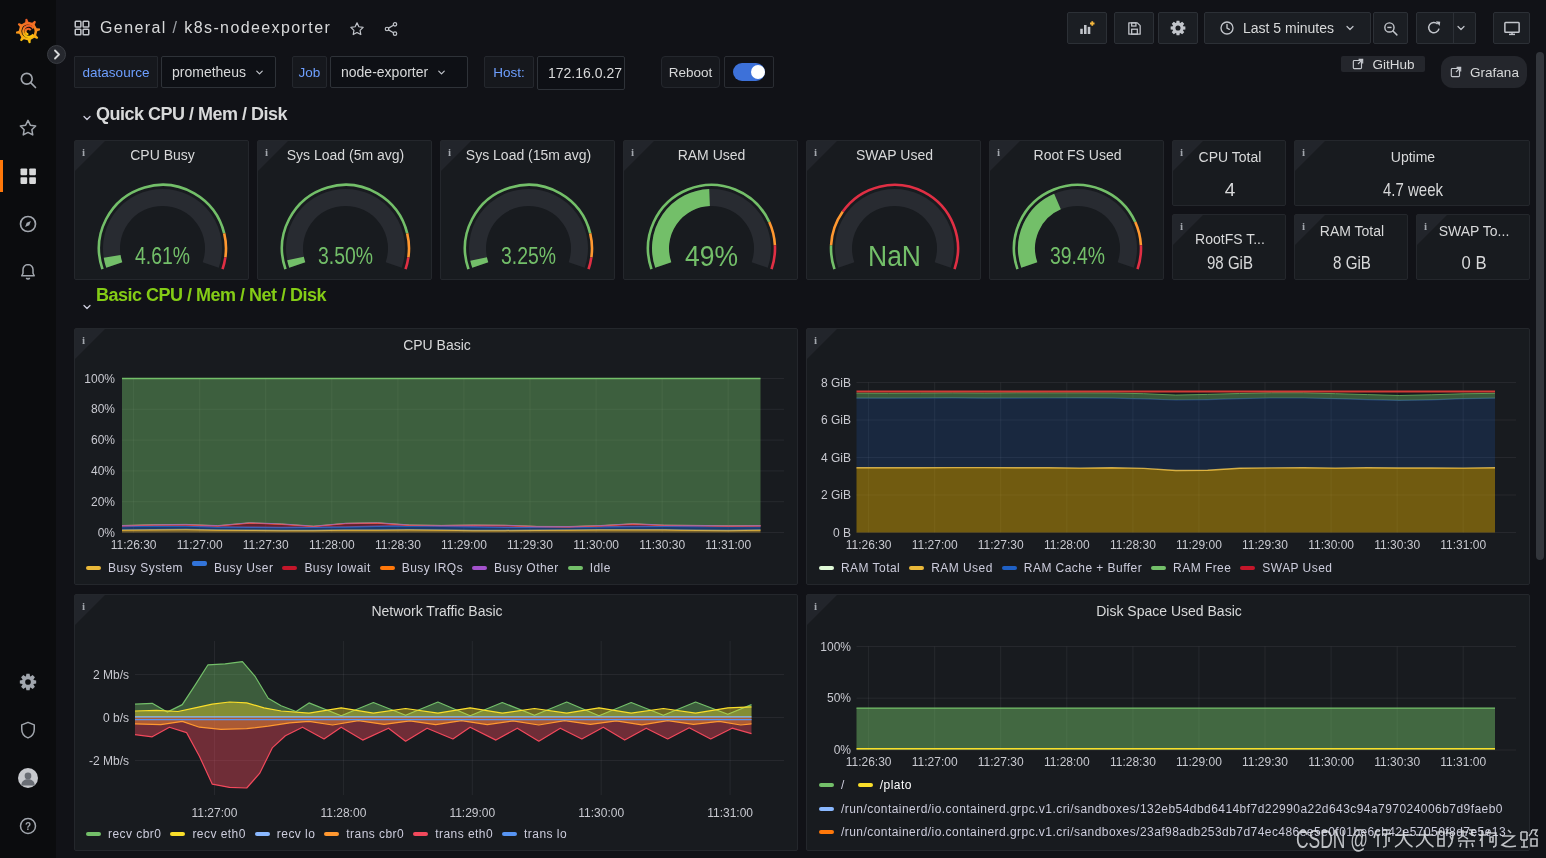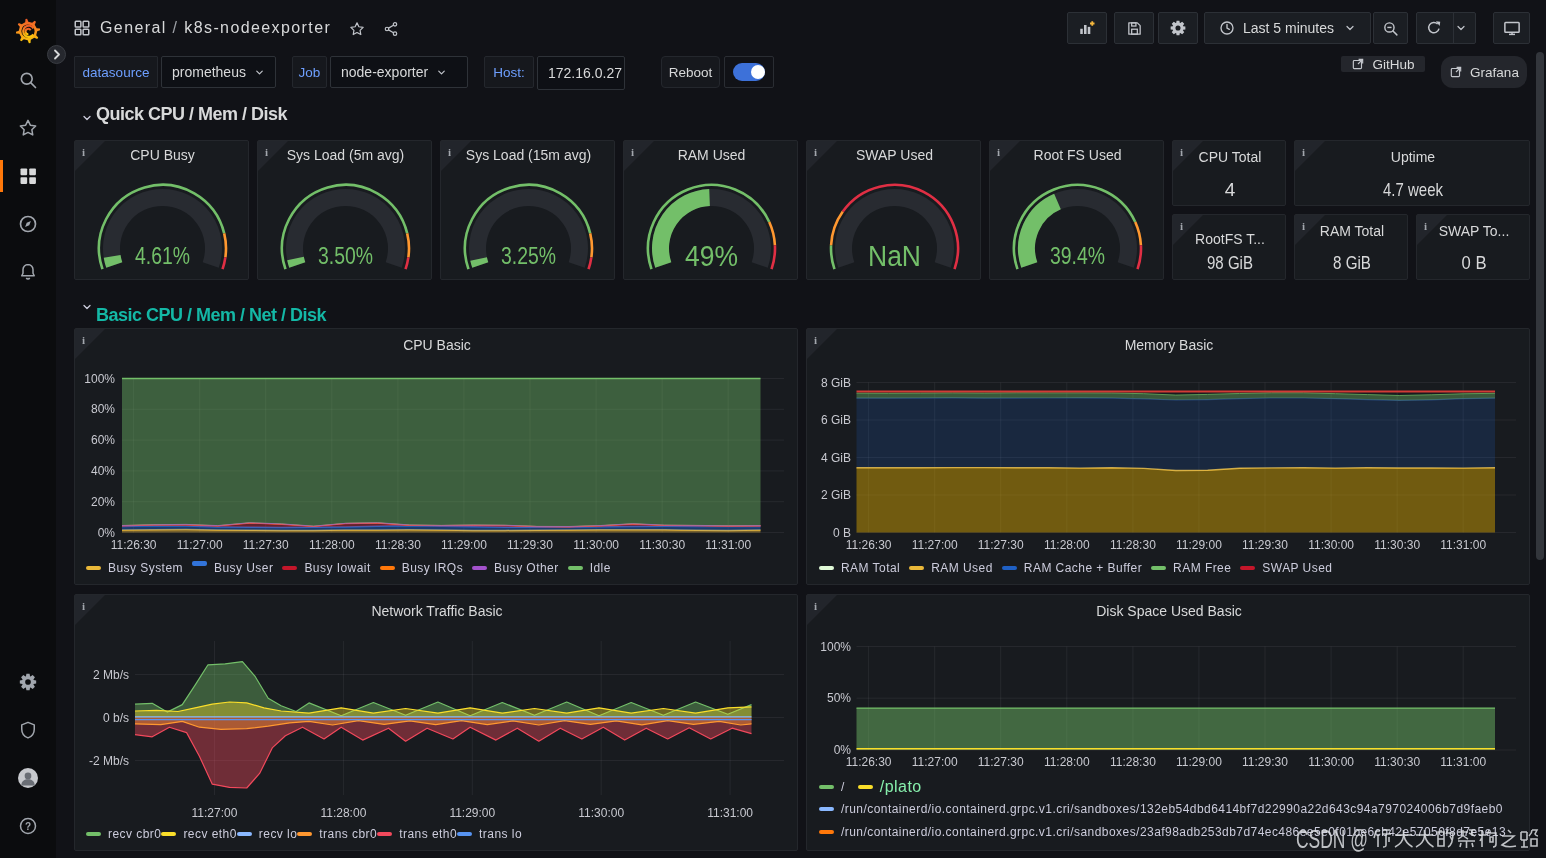--- a/index.html
+++ b/index.html
@@ -156,21 +156,21 @@
       <rect x="4" y="6" width="14" height="14" rx="1.5" stroke="#c2c5cb" stroke-width="2" fill="none"></rect>
       <path d="M13 4 H20 V11 M20 4 L12 12" stroke="#c2c5cb" stroke-width="2" fill="none"></path>
     </svg>Grafana</div>
 <svg class="abs" style="left:81px;top:111.5px" width="12" height="12" viewBox="0 0 24 24">
     <path d="M6 9 L12 15 L18 9" stroke="#ccccdc" stroke-width="2.6" fill="none" stroke-linecap="round" stroke-linejoin="round"></path>
   </svg>
 <div class="abs" style="left:96px;top:103.5px;font-size:18px;font-weight:600;letter-spacing:-0.5px;color:#d8d9da">Quick CPU / Mem / Disk</div>
 <svg class="abs" style="left:81px;top:301px" width="12" height="12" viewBox="0 0 24 24">
     <path d="M6 9 L12 15 L18 9" stroke="#ccccdc" stroke-width="2.6" fill="none" stroke-linecap="round" stroke-linejoin="round"></path>
   </svg>
-<div class="abs" style="left:96px;top:305px;font-size:18px;font-weight:600;letter-spacing:-0.5px;color:#14b8a6">Basic CPU / Mem / Net / Disk</div>
+<div class="abs" style="left:96px;top:285px;font-size:18px;font-weight:600;letter-spacing:-0.5px;color:#84cc16">Basic CPU / Mem / Net / Disk</div>
 <div style="position:absolute;left:74px;top:140px;width:175px;height:140px;background:#181b1f;border:1px solid #24272c;border-radius:2px;box-sizing:border-box">
     <svg width="30" height="30" style="position:absolute;left:0;top:0">
       <path d="M0 0 H30 L0 30 Z" fill="#22252b"></path>
       <text x="7" y="15" fill="#a3a7ae" font-size="11" font-weight="bold" font-family="Liberation Serif, serif">i</text>
     </svg>
     <div style="position:absolute;left:0;top:6px;width:175px;text-align:center;font-size:14px;font-weight:500;color:#d8d9da;white-space:nowrap">CPU Busy</div>
     <svg width="175" height="114" style="position:absolute;left:0;top:26px">
       <path d="M 27.46 102.07 A 63.5 63.5 0 1 1 149.19 66.36" stroke="#73BF69" stroke-width="2.6" fill="none"></path>
       <path d="M 149.19 66.36 A 63.5 63.5 0 0 1 150.37 90.35" stroke="#FF9830" stroke-width="2.6" fill="none"></path>
       <path d="M 150.37 90.35 A 63.5 63.5 0 0 1 147.54 102.07" stroke="#E02F44" stroke-width="2.6" fill="none"></path>
@@ -378,21 +378,20 @@
         <span style="width:15px;height:4.5px;border-radius:2px;background:#73BF69;margin-right:7px"></span>
         <span style="font-size:12px;letter-spacing:0.45px;color:#ccccdc">Idle</span>
       </span>
     </div>
   </div>
 <div style="position:absolute;left:806px;top:328px;width:724px;height:257px;background:#181b1f;border:1px solid #24272c;border-radius:2px;box-sizing:border-box">
     <svg width="30" height="30" style="position:absolute;left:0;top:0">
       <path d="M0 0 H30 L0 30 Z" fill="#22252b"></path>
       <text x="7" y="15" fill="#a3a7ae" font-size="11" font-weight="bold" font-family="Liberation Serif, serif">i</text>
     </svg>
-    <div style="position:absolute;left:0;top:8px;width:724px;text-align:center;font-size:14px;font-weight:500;color:#d8d9da;white-space:nowrap">Memory Basic</div>
     <svg width="722" height="255" style="position:absolute;left:0;top:0">
       <line x1="49.5" x2="709" y1="53.5" y2="53.5" stroke="rgba(204,204,220,0.08)" stroke-width="1"></line>
       <line x1="49.5" x2="709" y1="91.0" y2="91.0" stroke="rgba(204,204,220,0.08)" stroke-width="1"></line>
       <line x1="49.5" x2="709" y1="128.5" y2="128.5" stroke="rgba(204,204,220,0.08)" stroke-width="1"></line>
       <line x1="49.5" x2="709" y1="166.0" y2="166.0" stroke="rgba(204,204,220,0.08)" stroke-width="1"></line>
       <line x1="49.5" x2="709" y1="203.5" y2="203.5" stroke="rgba(204,204,220,0.08)" stroke-width="1"></line>
       <line x1="61.6" x2="61.6" y1="53.5" y2="203.5" stroke="rgba(204,204,220,0.08)" stroke-width="1"></line>
       <line x1="127.7" x2="127.7" y1="53.5" y2="203.5" stroke="rgba(204,204,220,0.08)" stroke-width="1"></line>
       <line x1="193.7" x2="193.7" y1="53.5" y2="203.5" stroke="rgba(204,204,220,0.08)" stroke-width="1"></line>
       <line x1="259.8" x2="259.8" y1="53.5" y2="203.5" stroke="rgba(204,204,220,0.08)" stroke-width="1"></line>
@@ -475,21 +474,21 @@
       <polyline points="60.0,109.2 77.2,108.3 92.2,117.1 107.3,109.6 120.1,90.2 133.0,69.8 150.2,68.8 167.4,66.6 180.3,81.7 193.2,103.2 206.1,110.7 221.1,116.5 234.0,107.9 266.2,120.8 298.4,107.5 330.6,120.3 362.9,107.0 395.1,120.8 427.3,107.5 459.5,120.3 491.7,107.0 524.0,120.8 556.2,107.5 588.4,120.3 620.6,107.0 652.8,119.3 676.5,109.6" fill="none" stroke="#73BF69" stroke-width="1.2" stroke-linejoin="round"></polyline>
       <polygon points="60.0,116.0 81.5,115.4 103.0,116.5 120.1,112.8 137.3,109.2 154.5,107.0 171.7,107.9 188.9,112.8 206.1,116.0 234.0,118.2 266.2,112.8 298.4,118.2 330.6,113.5 362.9,118.2 395.1,112.8 427.3,118.2 459.5,113.5 491.7,118.2 524.0,112.8 556.2,118.2 588.4,113.5 620.6,118.2 652.8,112.8 676.5,111.8 676.5,122.5 60.0,122.5" fill="rgba(250,222,42,0.38)"></polygon>
       <polyline points="60.0,116.0 81.5,115.4 103.0,116.5 120.1,112.8 137.3,109.2 154.5,107.0 171.7,107.9 188.9,112.8 206.1,116.0 234.0,118.2 266.2,112.8 298.4,118.2 330.6,113.5 362.9,118.2 395.1,112.8 427.3,118.2 459.5,113.5 491.7,118.2 524.0,112.8 556.2,118.2 588.4,113.5 620.6,118.2 652.8,112.8 676.5,111.8" fill="none" stroke="#FADE2A" stroke-width="1.2" stroke-linejoin="round"></polyline>
       <polygon points="60.0,139.7 77.2,141.8 94.4,132.2 111.6,137.6 124.4,161.2 137.3,189.2 154.5,192.4 171.7,193.0 184.6,178.4 197.5,152.6 210.4,140.8 227.5,132.2 249.0,144.0 266.2,132.2 287.7,145.1 313.5,133.2 330.6,146.2 352.1,133.2 377.9,144.0 395.1,132.2 420.9,145.1 442.3,133.2 463.8,146.2 485.3,133.2 506.8,144.0 528.3,132.2 549.7,145.1 571.2,133.2 592.7,144.0 614.2,132.8 635.7,144.0 657.1,133.2 676.5,138.6 676.5,122.5 60.0,122.5" fill="rgba(242,73,92,0.40)"></polygon>
       <polyline points="60.0,139.7 77.2,141.8 94.4,132.2 111.6,137.6 124.4,161.2 137.3,189.2 154.5,192.4 171.7,193.0 184.6,178.4 197.5,152.6 210.4,140.8 227.5,132.2 249.0,144.0 266.2,132.2 287.7,145.1 313.5,133.2 330.6,146.2 352.1,133.2 377.9,144.0 395.1,132.2 420.9,145.1 442.3,133.2 463.8,146.2 485.3,133.2 506.8,144.0 528.3,132.2 549.7,145.1 571.2,133.2 592.7,144.0 614.2,132.8 635.7,144.0 657.1,133.2 676.5,138.6" fill="none" stroke="#F2495C" stroke-width="1.2" stroke-linejoin="round"></polyline>
       <polygon points="60.0,128.9 85.8,129.6 107.3,126.4 124.4,132.2 145.9,134.3 171.7,133.7 193.2,131.1 214.7,127.9 234.0,126.4 257.6,130.0 283.4,125.7 309.2,129.4 334.9,125.9 360.7,129.6 386.5,125.7 412.3,129.6 438.0,125.9 463.8,130.0 489.6,125.7 515.4,129.4 541.2,125.9 566.9,129.8 592.7,125.7 618.5,129.4 644.3,126.4 665.7,130.0 676.5,128.9 676.5,122.5 60.0,122.5" fill="rgba(255,152,48,0.42)"></polygon>
       <polyline points="60.0,128.9 85.8,129.6 107.3,126.4 124.4,132.2 145.9,134.3 171.7,133.7 193.2,131.1 214.7,127.9 234.0,126.4 257.6,130.0 283.4,125.7 309.2,129.4 334.9,125.9 360.7,129.6 386.5,125.7 412.3,129.6 438.0,125.9 463.8,130.0 489.6,125.7 515.4,129.4 541.2,125.9 566.9,129.8 592.7,125.7 618.5,129.4 644.3,126.4 665.7,130.0 676.5,128.9" fill="none" stroke="#FF9830" stroke-width="1.2" stroke-linejoin="round"></polyline>
       <polyline points="60.0,121.9 676.5,121.9" fill="none" stroke="#8AB8FF" stroke-width="1.1" stroke-linejoin="round"></polyline>
       <polyline points="60.0,124.7 676.5,124.7" fill="none" stroke="#5794F2" stroke-width="1.3" stroke-linejoin="round"></polyline>
     </svg>
-    <div style="position:absolute;left:11px;top:232px;display:flex;align-items:center;white-space:nowrap">
+    <div style="position:absolute;left:11px;top:232px;display:flex;gap:9px;align-items:center;white-space:nowrap">
       <span style="display:inline-flex;align-items:center">
         <span style="width:15px;height:4.5px;border-radius:2px;background:#73BF69;margin-right:7px"></span>
         <span style="font-size:12px;letter-spacing:0.45px;color:#ccccdc">recv cbr0</span>
       </span>
       <span style="display:inline-flex;align-items:center">
         <span style="width:15px;height:4.5px;border-radius:2px;background:#FADE2A;margin-right:7px"></span>
         <span style="font-size:12px;letter-spacing:0.45px;color:#ccccdc">recv eth0</span>
       </span>
       <span style="display:inline-flex;align-items:center">
         <span style="width:15px;height:4.5px;border-radius:2px;background:#8AB8FF;margin-right:7px"></span>
@@ -546,21 +545,21 @@
       <polyline points="49.5,113.1 688.0,113.1" fill="none" stroke="#73BF69" stroke-width="1.4" stroke-linejoin="round"></polyline>
       <polyline points="49.5,153.7 688.0,153.7" fill="none" stroke="#FADE2A" stroke-width="1.6" stroke-linejoin="round"></polyline>
     </svg>
     <div style="position:absolute;left:12px;top:183px;display:flex;gap:13px;align-items:center;white-space:nowrap">
       <span style="display:inline-flex;align-items:center">
         <span style="width:15px;height:4.5px;border-radius:2px;background:#73BF69;margin-right:7px"></span>
         <span style="font-size:12px;letter-spacing:0.45px;color:#ccccdc">/</span>
       </span>
       <span style="display:inline-flex;align-items:center">
         <span style="width:15px;height:4.5px;border-radius:2px;background:#FADE2A;margin-right:7px"></span>
-        <span style="font-size:16px;letter-spacing:0.45px;color:#86efac">/plato</span>
+        <span style="font-size:12px;letter-spacing:0.45px;color:#ffffff">/plato</span>
       </span>
     </div>
     <div style="position:absolute;left:12px;top:207px;display:flex;gap:9px;align-items:center;white-space:nowrap">
       <span style="display:inline-flex;align-items:center">
         <span style="width:15px;height:4.5px;border-radius:2px;background:#8AB8FF;margin-right:7px"></span>
         <span style="font-size:12px;letter-spacing:0.45px;color:#ccccdc">/run/containerd/io.containerd.grpc.v1.cri/sandboxes/132eb54dbd6414bf7d22990a22d643c94a797024006b7d9faeb0</span>
       </span>
     </div>
     <div style="position:absolute;left:12px;top:230px;display:flex;gap:9px;align-items:center;white-space:nowrap">
       <span style="display:inline-flex;align-items:center">

